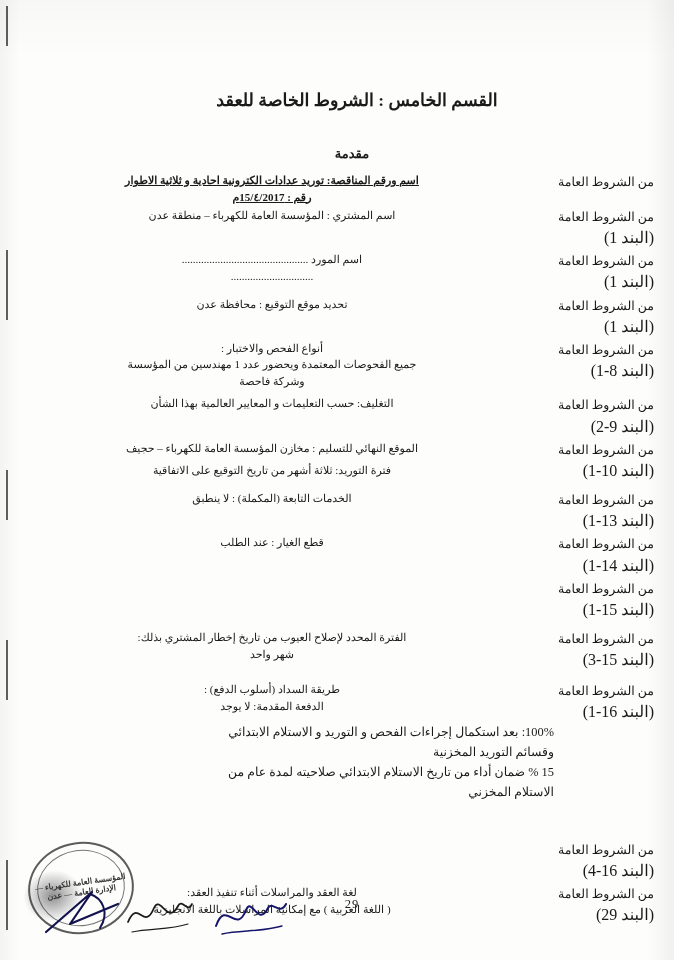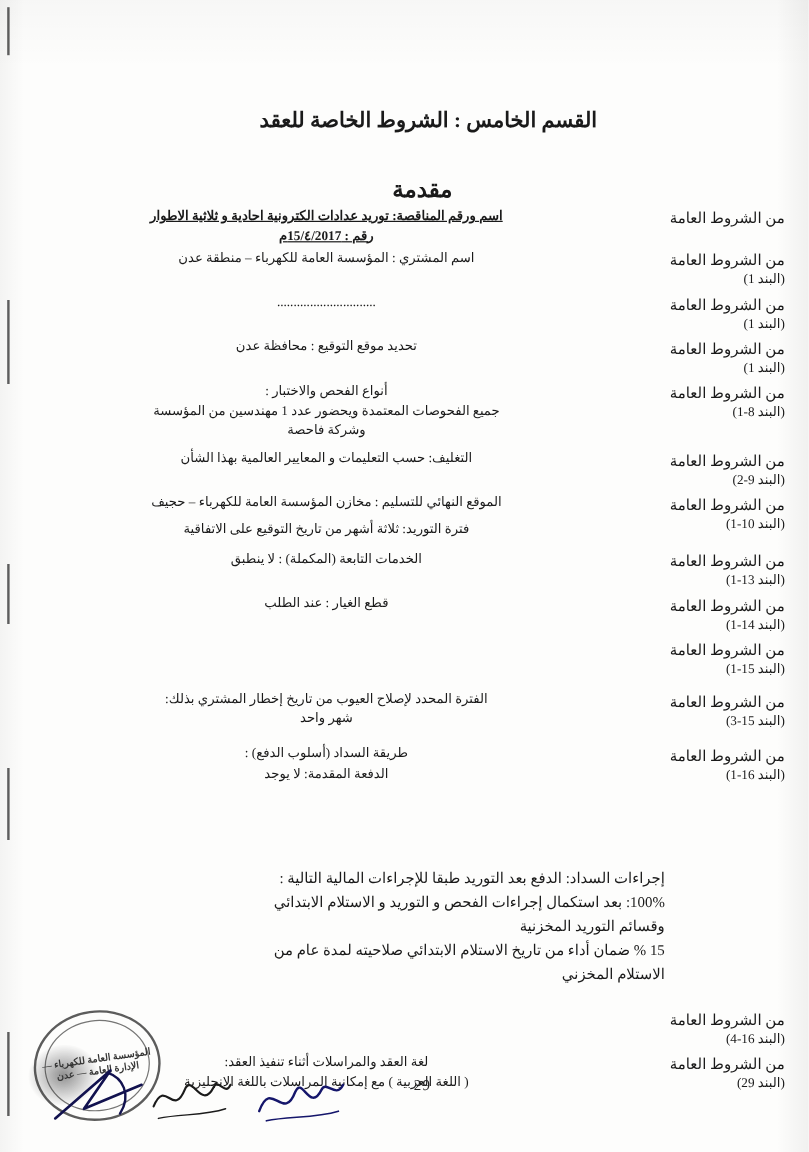--- a/index.html
+++ b/index.html
@@ -59,21 +59,21 @@
     font-weight: bold;
     letter-spacing: 0px;
     padding-left: 40px;
   }
 
   .intro {
     position: absolute;
     top: 146px;
     right: 0; left: 0;
     text-align: center;
-    font-size: 19px;
+    font-size: 13px;
     font-weight: bold;
     padding-left: 30px;
   }
 
   
   .rows {
     position: absolute;
     top: 172px;
     right: 20px;
     left: 18px;
@@ -87,21 +87,21 @@
   }
   .label-col {
     width: 128px;
     flex: 0 0 128px;
     font-size: 12.5px;
     line-height: 1.45;
     padding-top: 1px;
   }
   .label-col .ref {
     display: block;
-    font-size: 11px;
+    font-size: 16px;
     font-family: Liberation Serif, serif;
   }
   .text-col {
     flex: 1 1 auto;
     text-align: center;
     font-size: 11px;
     line-height: 1.5;
     padding: 0 6px;
   }
   .text-col .ln { display: block; }
@@ -225,20 +225,21 @@
         <span class="ln">اسم المشتري : المؤسسة العامة للكهرباء – منطقة عدن</span>
       </div>
     </div>
 
     <div class="row">
       <div class="label-col">
         <span>من الشروط العامة</span>
         <span class="ref">(البند 1)</span>
       </div>
       <div class="text-col">
+        <span class="ln">اسم المورد ..............................................</span>
         <span class="ln">..............................</span>
       </div>
     </div>
 
     <div class="row">
       <div class="label-col">
         <span>من الشروط العامة</span>
         <span class="ref">(البند 1)</span>
       </div>
       <div class="text-col">
@@ -324,21 +325,20 @@
       </div>
       <div class="text-col">
         <span class="ln">طريقة السداد (أسلوب الدفع) :</span>
         <span class="ln">الدفعة المقدمة: لا يوجد</span>
       </div>
     </div>
 
   </div>
 
   <div class="free-block">
-    <span class="ln">إجراءات السداد: الدفع بعد التوريد طبقا للإجراءات المالية التالية :</span>
     <span class="ln">100%: بعد استكمال إجراءات الفحص و التوريد و الاستلام الابتدائي</span>
     <span class="ln">وقسائم التوريد المخزنية</span>
     <span class="ln">15 % ضمان أداء من تاريخ الاستلام الابتدائي صلاحيته لمدة عام من</span>
     <span class="ln">الاستلام المخزني</span>
   </div>
 
   <div class="rows" style="top:840px;">
     <div class="row">
       <div class="label-col">
         <span>من الشروط العامة</span>

